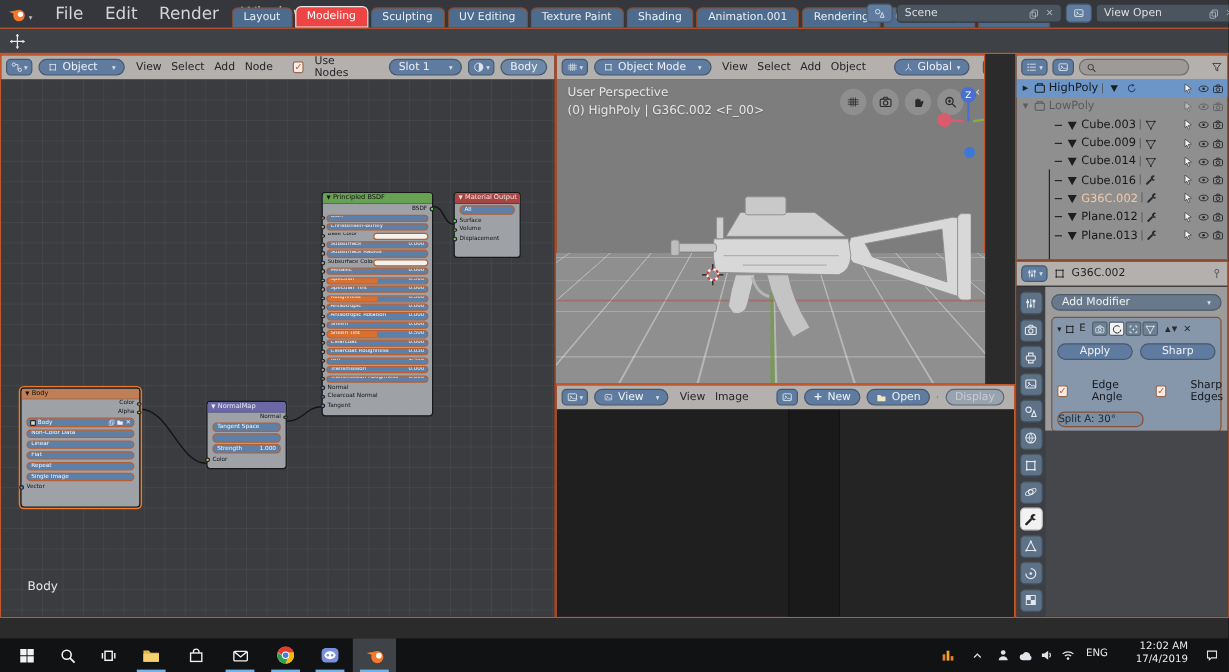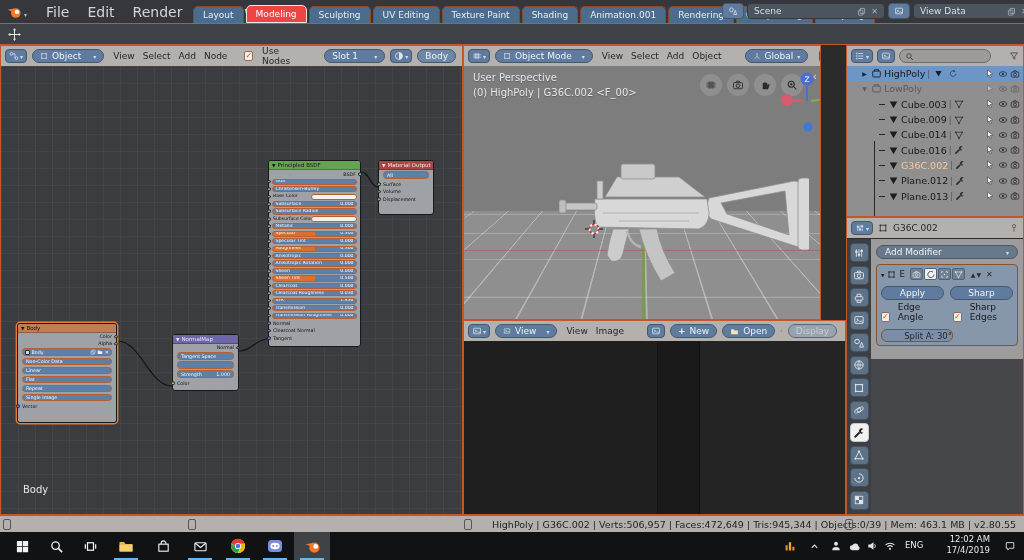--- a/index.html
+++ b/index.html
@@ -74,21 +74,21 @@
 .band1{position:absolute;left:193px;top:0;bottom:0;width:42px;background:#1a1a1b;border-left:1px solid #131313}
 .band2{position:absolute;left:235px;top:0;bottom:0;right:0;background:#242425;border-left:1px solid #131313}
 
 .search{background:#9d9a97;border:1px solid #6f6c69;border-radius:8px;height:14px;width:92px;display:flex;align-items:center;padding:0 5px;gap:3px}
 .orows{position:absolute;left:0;right:0;top:20px;bottom:0;background:#8f8f8f}
 .treeline{position:absolute;left:27px;top:75px;width:1px;height:134px;background:#26262a}
 .orow{display:flex;align-items:center;height:15.3px;font-size:9.5px;color:#17181c;padding:0 3px;position:relative}
 .orow.sel{background:#6d96c8}
 .orow.muted>*{opacity:.45}
 .exp{width:9px;font-size:6px;text-align:center;color:#222;flex:0 0 auto}
-.ind1{padding-left:13px}.ind2{padding-left:23px}
+.ind1{padding-left:3px}.ind2{padding-left:23px}
 .dash{display:none}
 .ind2 .dash{display:block;width:6px;height:1px;background:#26262a;margin-right:1px;flex:0 0 auto}
 .oic{width:11px;height:11px;color:#1c1d20;flex:0 0 auto;margin:0 2px}
 .orow .oc{display:none}.orow .om{display:block}
 .orow.ic-col .oc{display:block}
 .oname{white-space:nowrap;overflow:hidden}
 .orow.active-obj .oname{color:#f6c9a4}
 .osep{color:#55565a;margin:0 2px;font-size:8.5px}
 .badges{display:none;align-items:center;gap:1px}
 .orow.hasbadge .badges{display:flex}
@@ -110,23 +110,23 @@
 .mbh{display:flex;align-items:center;gap:3px;font-size:8.5px;color:#1c1d22}
 .mbh .ic{width:9px;height:9px;color:#1c1d22}
 .mbtns{display:flex;align-items:center;gap:1px;margin-left:2px}
 .mbtns span{width:13px;height:12px;background:#6e8094;border:1px solid #55626f;border-radius:2px;display:flex;align-items:center;justify-content:center;color:#e8edf2}
 .mbtns span.on{background:#f2f2f2;color:#26262a}
 .mbtns .ic{width:9px;height:9px;color:inherit}
 .updown{margin-left:3px;display:flex;gap:1px;color:#2a2b2f;font-size:6px}
 .mclose{margin-left:2px;color:#2a2b2f;font-size:8px}
 .mrow{display:flex;gap:6px;margin-top:6px}
 .mrow .pill{flex:1;justify-content:center;height:14px}
-.chkrow{display:flex;align-items:flex-end;gap:8px;margin-top:2px;font-size:9px;color:#17181c}
+.chkrow{display:flex;align-items:center;gap:20px;margin-top:16px;font-size:9px;color:#17181c}
 .chkrow .lbl{margin-right:8px}
-.splitf{margin-top:7px;width:72px;height:13px;background:#7b8fa4;border:1px solid #8a5030;border-radius:6px;color:#1c2530;font-size:8.5px;display:flex;align-items:center;justify-content:flex-end}
+.splitf{margin-top:7px;width:72px;height:13px;background:#7b8fa4;border:1px solid #8a5030;border-radius:6px;color:#1c2530;font-size:8.5px;display:flex;align-items:center;justify-content:flex-start}
 
 .status{position:absolute;left:0;top:515px;width:1024px;height:17px;background:#b3b0ad;border-top:1px solid #c4562c;display:flex;align-items:center;z-index:4}
 .stext{margin-left:auto;padding-right:8px;font-size:9.5px;color:#222426}
 .smark{position:absolute;top:3px;width:8px;height:11px;border:1.5px solid #55565a;border-radius:2px}
 
 .taskbar{position:absolute;left:0;top:532px;width:1024px;height:28px;background:#101214;z-index:6}
 .tslot{position:absolute;top:0;width:36px;height:28px;display:flex;align-items:center;justify-content:center}
 .tslot.running::after{content:"";position:absolute;left:6px;right:6px;bottom:0;height:2px;background:#6fb3e8}
 .tslot.activeapp{background:#3f4347}
 .tslot .ic{width:15px;height:15px;color:#f2f2f2}
@@ -364,21 +364,21 @@
             <use href="#i-copy"></use>
           </svg>
         <span class="xg"></span>
       </span>
       <span class="dbtn">
           <svg class="ic">
             <use href="#i-photo"></use>
           </svg>
         </span>
       <span class="dfield" style="width:122px">
-        <span>View Data</span>
+        <span>View Open</span>
         <svg class="ic" style="margin-left:auto">
             <use href="#i-copy"></use>
           </svg>
         <span class="xg"></span>
       </span>
     </div>
   </div>
 
   <div class="tb2">
     <svg class="ic" style="width:13px;height:13px;color:#e8e8e8">
@@ -1302,27 +1302,20 @@
           </div>
           <div class="splitf">
               <span>Split A: 30°</span>
             </div>
         </div>
       </div>
       <div class="pempty"></div>
     </div>
   </div>
 
-  <div class="status">
-    <span class="smark" style="left:3px"></span>
-    <span class="smark" style="left:188px"></span>
-    <span class="smark" style="left:464px"></span>
-    <span class="smark" style="left:845px"></span>
-    <span class="stext">HighPoly | G36C.002 | Verts:506,957 | Faces:472,649 | Tris:945,344 | Objects:0/39 | Mem: 463.1 MB | v2.80.55</span>
-  </div>
 
   <div class="taskbar">
     <span class="tslot" style="left:4px">
         <svg class="ic">
           <use href="#i-start"></use>
         </svg>
       </span>
     <span class="tslot" style="left:38px">
         <svg class="ic">
           <use href="#i-mag"></use>

